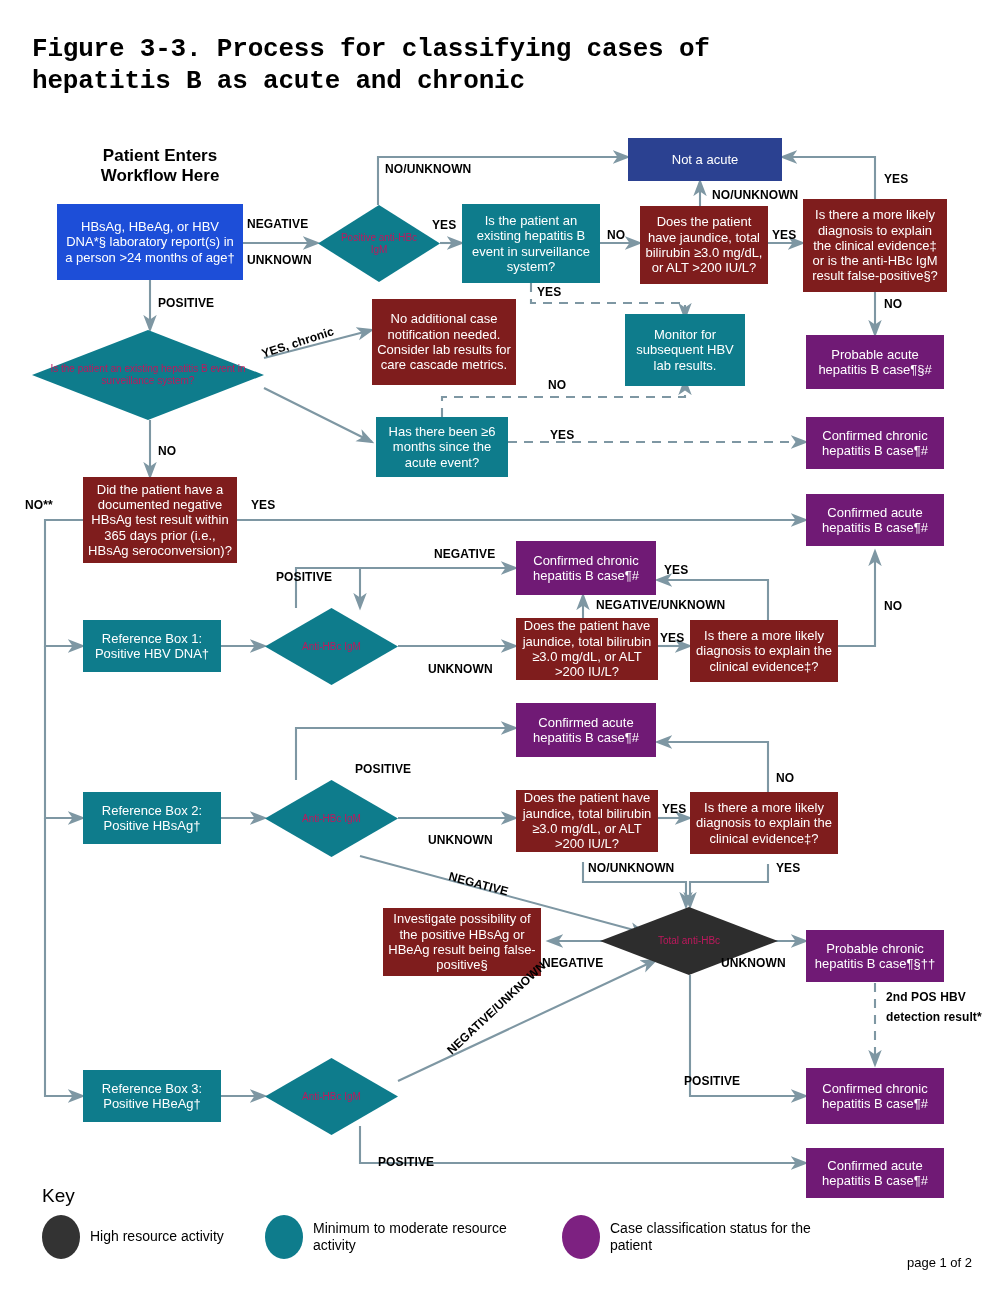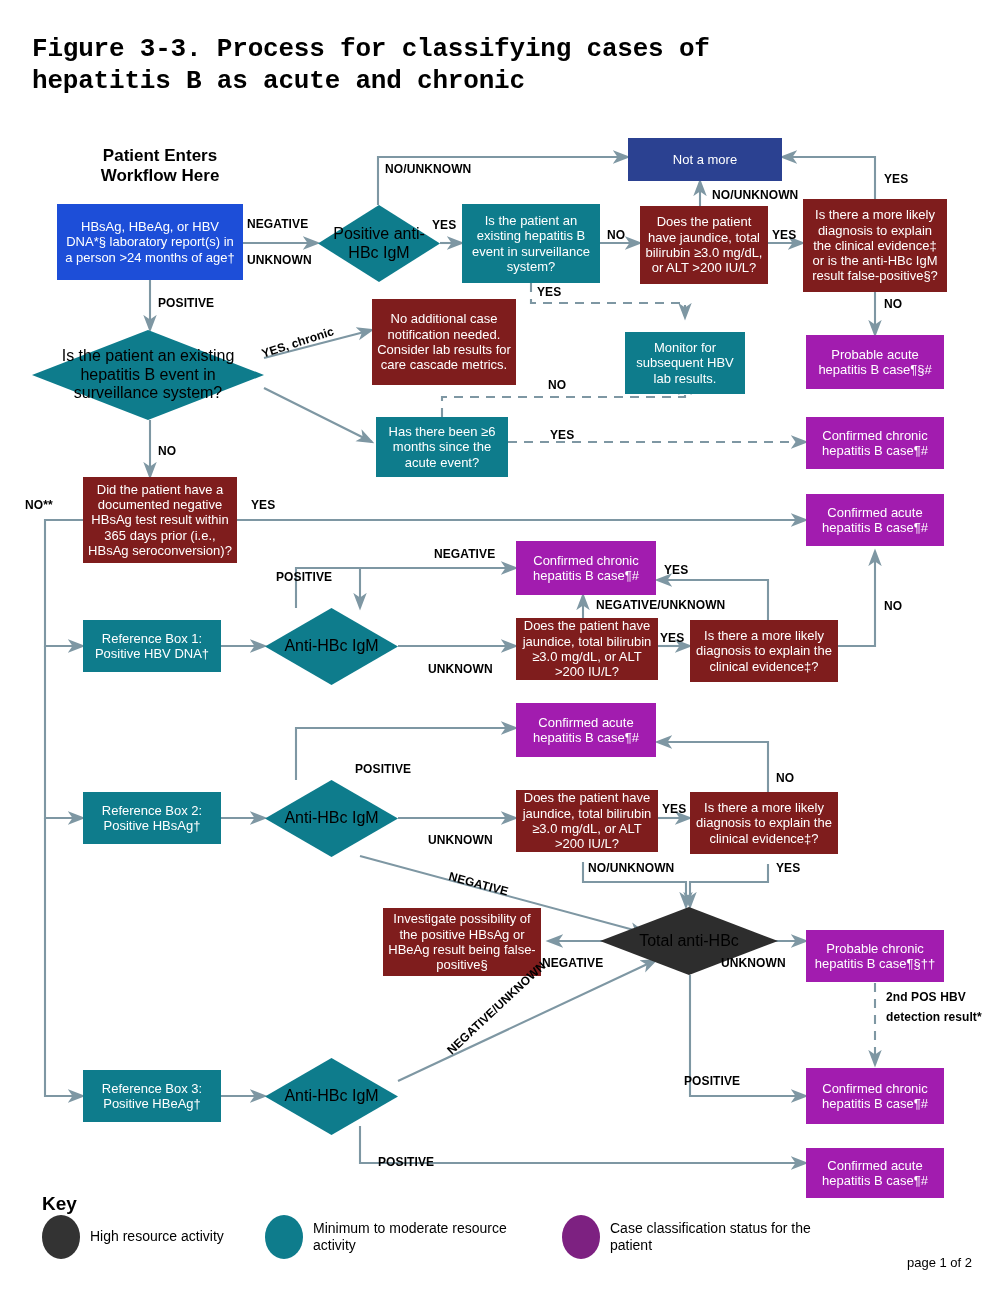--- a/index.html
+++ b/index.html
@@ -3,36 +3,36 @@
 <meta charset="utf-8">
 <style>
   html,body{margin:0;padding:0;background:#ffffff;}
   body{width:1000px;height:1295px;position:relative;font-family:"Liberation Sans",sans-serif;color:#000;}
   #stage{position:relative;width:1000px;height:1295px;overflow:hidden;}
 
   #title{position:absolute;left:32px;top:34px;width:800px;font-size:26px;font-weight:bold;line-height:1.22;letter-spacing:-0.2px;font-family:Liberation Mono, monospace;}
 
   .node{position:absolute;box-sizing:border-box;display:flex;align-items:center;justify-content:center;text-align:center;color:#ffffff;font-size:13px;line-height:1.18;padding:4px 5px;z-index:3;}
   .teal{background:#0e7c8c;}
-  .purple{background:#a21caf;}
+  .purple{background:#701a75;}
   .navy{background:#2b4191;}
   .black{background:#1d4ed8;text-align:center;}
   .dgray{background:#7f1d1d;}
 
   .diamond{position:absolute;z-index:3;}
   .diamond .dshape{position:absolute;inset:0;}
-  .diamond .dlabel{position:absolute;inset:0;display:flex;align-items:center;justify-content:center;text-align:center;color:#000000;font-size:16px;line-height:1.18;padding:0 14px;box-sizing:border-box;}
+  .diamond .dlabel{position:absolute;inset:0;display:flex;align-items:center;justify-content:center;text-align:center;color:#be185d;font-size:10px;line-height:1.18;padding:0 14px;box-sizing:border-box;}
 
   .hdr{position:absolute;font-weight:bold;font-size:17px;line-height:1.2;text-align:center;color:#000;}
 
   .elbl{position:absolute;font-weight:bold;font-size:12px;color:#000;white-space:nowrap;z-index:5;letter-spacing:0.1px;}
 
   svg#wires{position:absolute;left:0;top:0;width:1000px;height:1295px;z-index:1;overflow:visible;}
 
-  #key-title{position:absolute;left:42px;top:1185px;font-size:19px;font-weight:bold;margin-top:8px;}
+  #key-title{position:absolute;left:42px;top:1185px;font-size:19px;font-weight:normal;}
   .keyitem{position:absolute;display:flex;align-items:center;gap:10px;font-size:14px;line-height:1.22;}
   .keydot{width:38px;height:44px;border-radius:50%;flex:0 0 auto;}
   #pageno{position:absolute;right:28px;top:1255px;font-size:13px;}
 </style>
 </head>
 <body>
 
 <div id="stage">
 
   <div id="title">Figure 3-3. Process for classifying cases of hepatitis B as acute and chronic</div>
@@ -148,34 +148,34 @@
     </svg>
     <div class="dlabel">Positive anti-HBc IgM</div>
   </div>
 
   <div class="node teal" style="left:462px;top:204px;width:138px;height:79px;">Is the patient an existing hepatitis B event in surveillance system?</div>
 
   <div class="node dgray" style="left:640px;top:206px;width:128px;height:78px;">Does the patient have jaundice, total bilirubin ≥3.0 mg/dL, or ALT &gt;200 IU/L?</div>
 
   <div class="node dgray" style="left:803px;top:199px;width:144px;height:93px;">Is there a more likely diagnosis to explain the clinical evidence‡ or is the anti-HBc IgM result false-positive§?</div>
 
-  <div class="node navy" style="left:628px;top:138px;width:154px;height:43px;">Not a more</div>
+  <div class="node navy" style="left:628px;top:138px;width:154px;height:43px;">Not a acute</div>
 
   <div class="node purple" style="left:806px;top:335px;width:138px;height:54px;">Probable acute hepatitis B case¶§#</div>
 
   <div class="diamond" style="left:32px;top:330px;width:232px;height:90px;">
     <svg class="dshape" viewBox="0 0 232 90" preserveAspectRatio="none">
       <polygon points="116,0 232,45 116,90 0,45" fill="#0e7c8c"></polygon>
     </svg>
     <div class="dlabel">Is the patient an existing hepatitis B event in surveillance system?</div>
   </div>
 
   <div class="node dgray" style="left:372px;top:299px;width:144px;height:86px;">No additional case notification needed. Consider lab results for care cascade metrics.</div>
 
-  <div class="node teal" style="left:625px;top:332px;width:120px;height:62px;">Monitor for subsequent HBV lab results.</div>
+  <div class="node teal" style="left:625px;top:314px;width:120px;height:72px;">Monitor for subsequent HBV lab results.</div>
 
   <div class="node teal" style="left:376px;top:417px;width:132px;height:60px;">Has there been ≥6 months since the acute event?</div>
 
   <div class="node purple" style="left:806px;top:417px;width:138px;height:52px;">Confirmed chronic hepatitis B case¶#</div>
 
   <div class="node dgray" style="left:83px;top:477px;width:154px;height:86px;">Did the patient have a documented negative HBsAg test result within 365 days prior (i.e., HBsAg seroconversion)?</div>
 
   <div class="node purple" style="left:806px;top:494px;width:138px;height:52px;">Confirmed acute hepatitis B case¶#</div>
 
   <div class="node teal" style="left:83px;top:620px;width:138px;height:52px;">Reference Box 1: Positive HBV DNA†</div>

